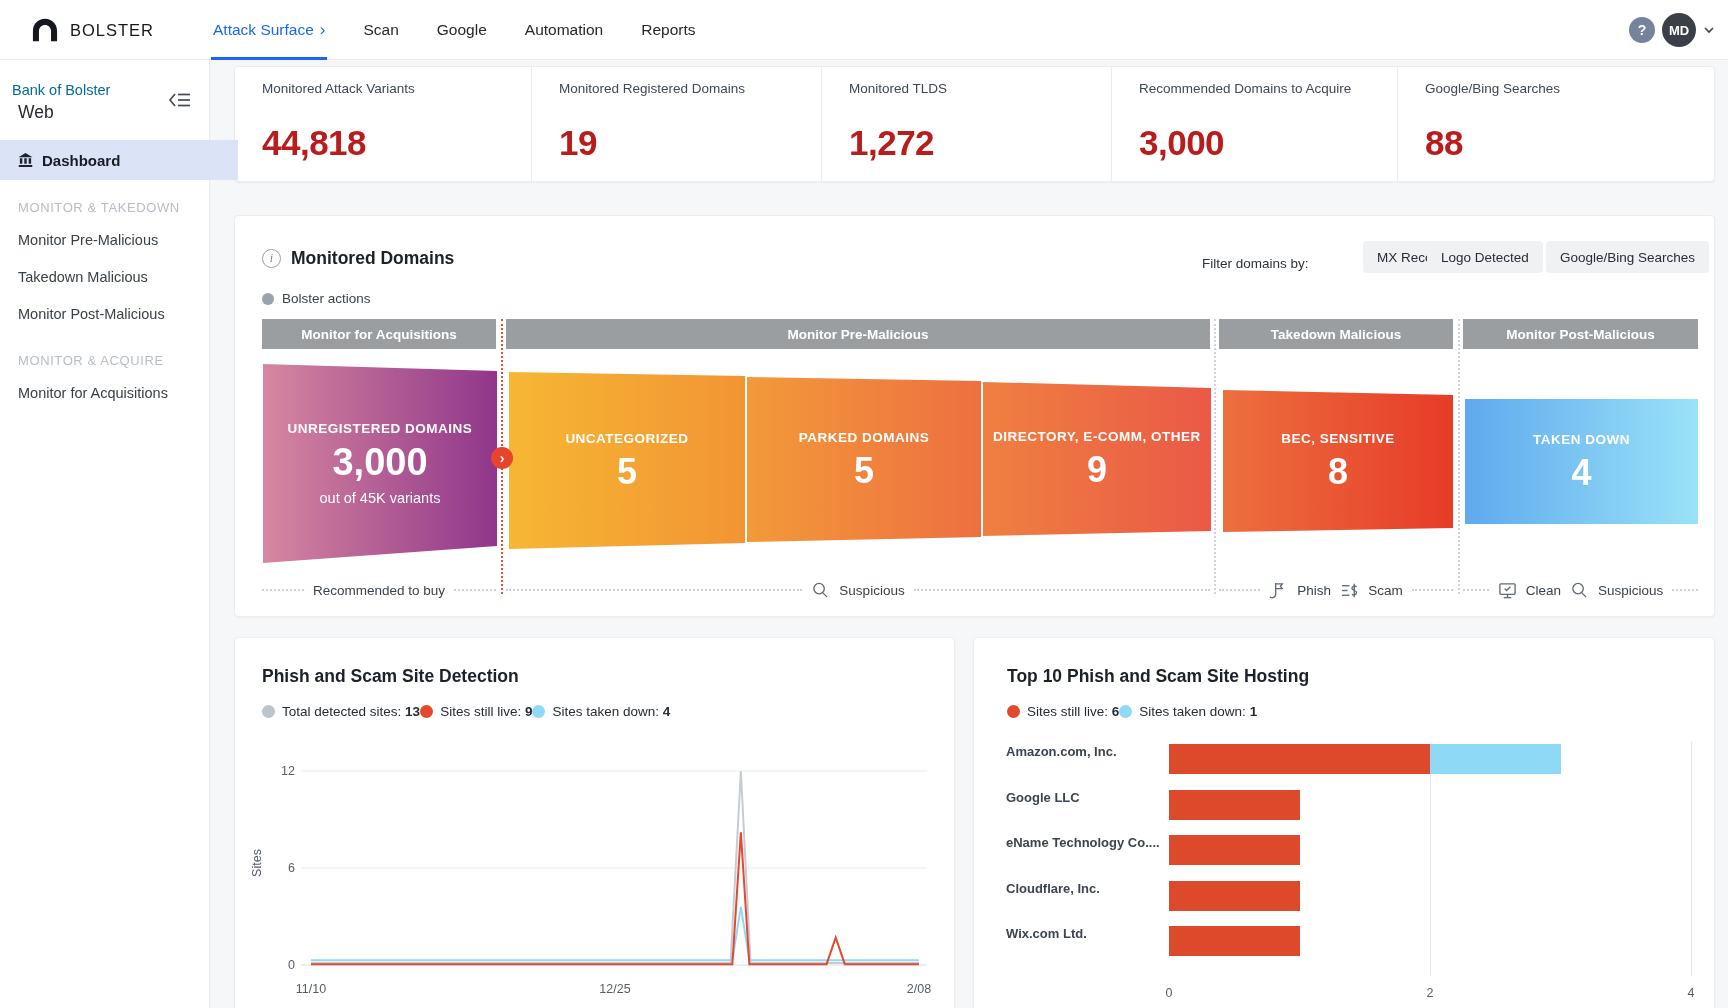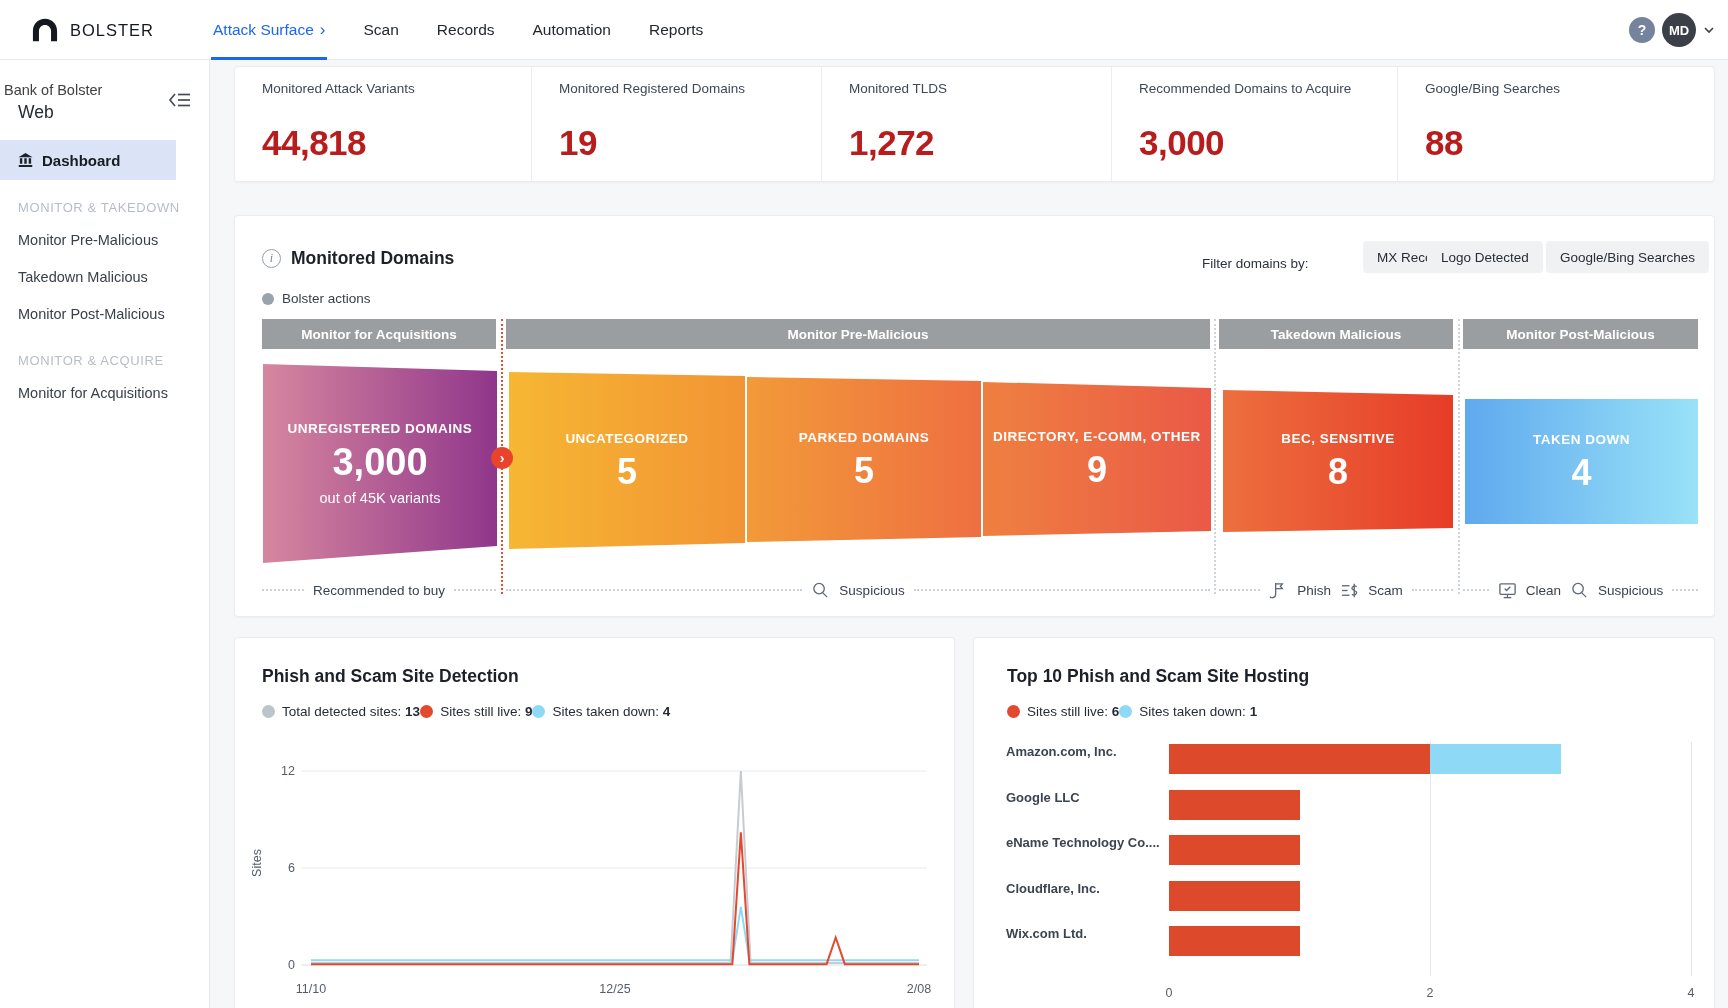--- a/index.html
+++ b/index.html
@@ -14,24 +14,24 @@
   .navlink{font-size:15.5px;color:#23282f;height:60px;display:flex;align-items:center;position:relative;cursor:pointer;}
   .navlink.active{color:#1c66f2;}
   .navlink.active .underline{position:absolute;left:-2px;bottom:0;height:3px;width:calc(100% + 4px);background:#1c66f2;}
   .nav-chev{font-size:17px;margin-left:6px;color:#1c66f2;}
   .help-circle{position:absolute;left:1629px;top:17px;width:26px;height:26px;border-radius:50%;background:#75849c;color:#fff;font-size:14px;font-weight:700;display:flex;align-items:center;justify-content:center;cursor:pointer;}
   .avatar{position:absolute;left:1662px;top:13px;width:34px;height:34px;border-radius:50%;background:#3b4048;color:#fff;font-size:13px;font-weight:700;display:flex;align-items:center;justify-content:center;cursor:pointer;}
   .avatar-chev{position:absolute;left:1703px;top:22px;color:#3c424a;}
 
   
   #sidebar{position:absolute;left:0;top:60px;width:210px;height:948px;background:#fff;border-right:1px solid #e7e9ec;z-index:10;}
-  .side-org{position:absolute;left:4px;top:22px;font-size:14.5px;color:#404040;}
+  .side-org{position:absolute;left:12px;top:22px;font-size:14.5px;color:#0369a1;}
   .side-ws{position:absolute;left:18px;top:42px;font-size:17.5px;color:#262b33;}
   .collapse{position:absolute;left:168px;top:30px;cursor:pointer;}
-  .side-active{position:absolute;left:0;top:80px;width:176px;height:40px;background:#dbe3f6;display:flex;align-items:center;gap:9px;padding-left:18px;cursor:pointer;}
+  .side-active{position:absolute;left:0;top:80px;width:238px;height:40px;background:#dbe3f6;display:flex;align-items:center;gap:9px;padding-left:18px;cursor:pointer;}
   .side-active span{font-size:15px;font-weight:600;color:#171c23;}
   .side-sec{position:absolute;left:18px;font-size:13px;letter-spacing:.6px;color:#b7bdc7;}
   .side-item{position:absolute;left:18px;font-size:14.5px;color:#394049;cursor:pointer;}
 
   
   .card{position:absolute;background:#fff;border:1px solid #ececee;border-radius:4px;box-shadow:0 1px 2px rgba(16,24,40,.04);}
 
   
   #stats{left:234px;top:66px;width:1481px;height:116px;display:grid;grid-template-columns:297px 290px 290px 286px 1fr;}
   .stat{padding:14px 20px 12px 27px;display:flex;flex-direction:column;justify-content:space-between;}
@@ -100,21 +100,21 @@
   <div class="navlinks">
     <div class="navlink active">
       <span>Attack Surface</span>
         <span class="nav-chev">›</span>
       <span class="underline"></span>
     </div>
     <div class="navlink">
         <span>Scan</span>
       </div>
     <div class="navlink">
-        <span>Records</span>
+        <span>Google</span>
       </div>
     <div class="navlink">
         <span>Automation</span>
       </div>
     <div class="navlink">
         <span>Reports</span>
       </div>
   </div>
   <div class="help-circle">?</div>
   <div class="avatar">MD</div>

